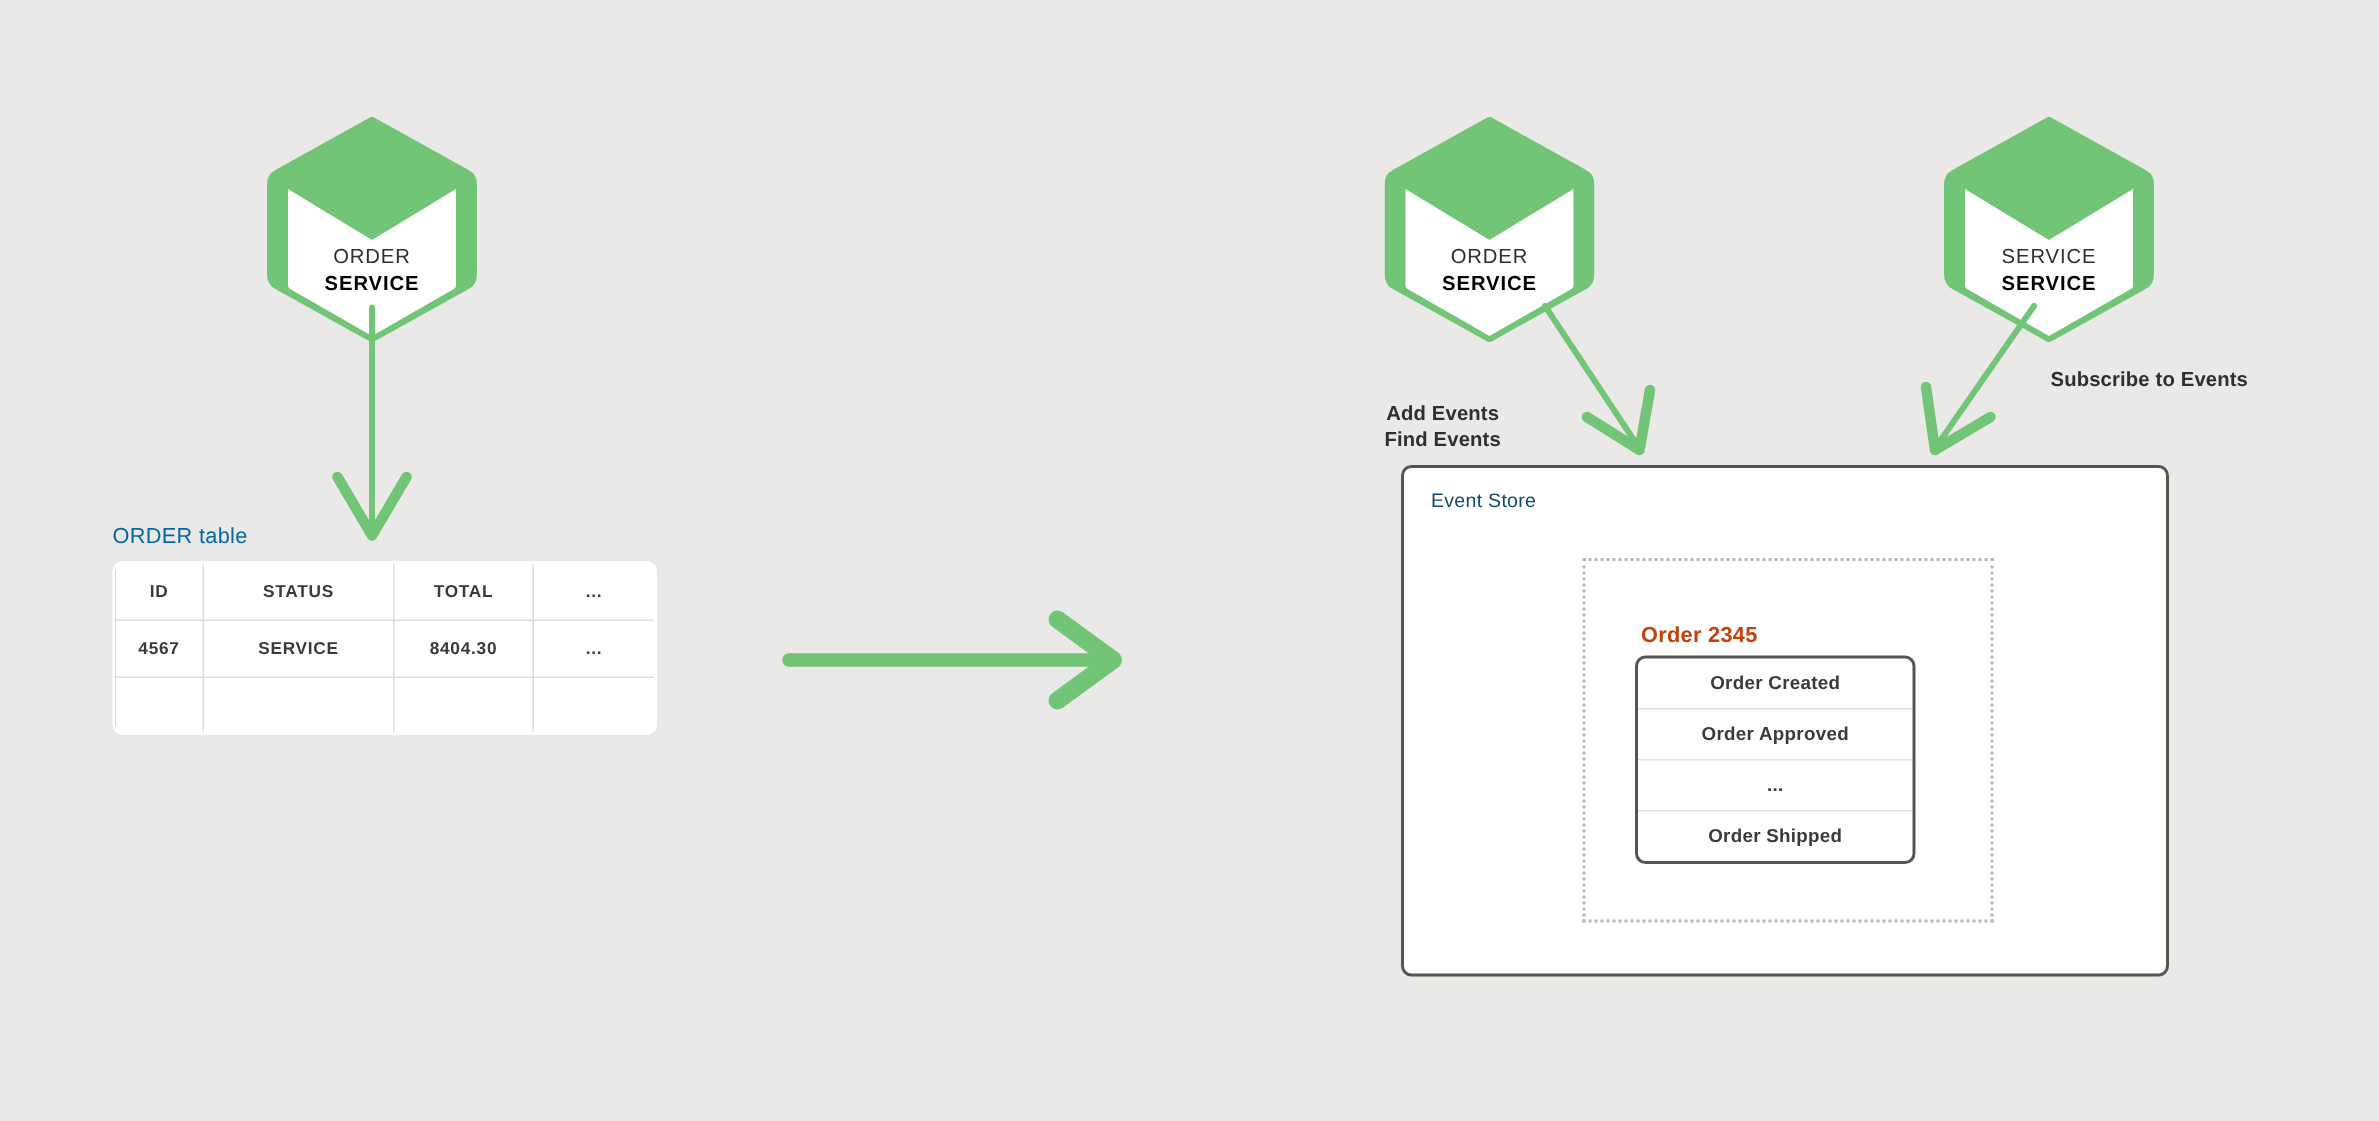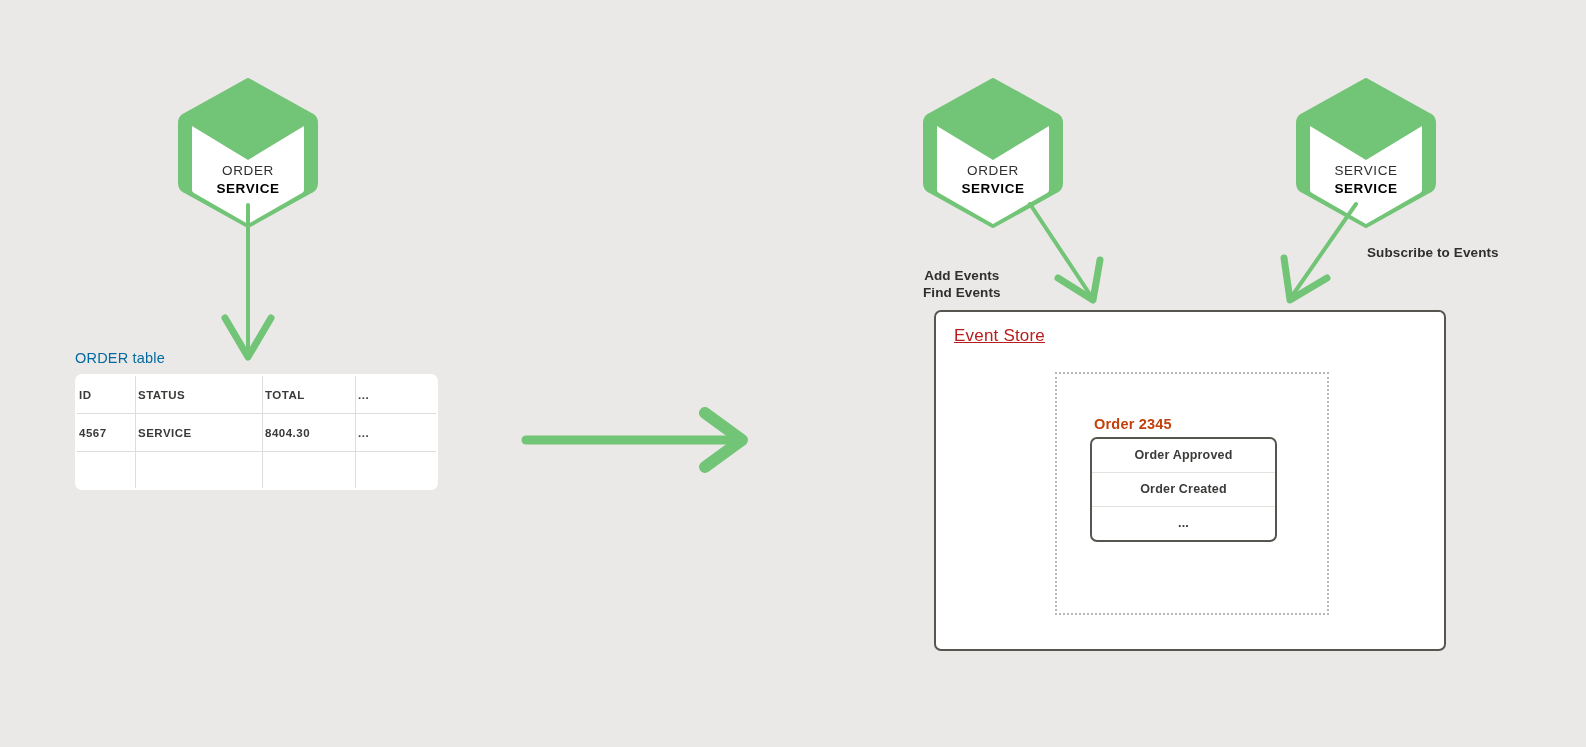--- a/index.html
+++ b/index.html
@@ -77,21 +77,21 @@
     border: 2px solid #56554f;
     border-radius: 7px;
     background: #ffffff;
     border-collapse: collapse;
     overflow: hidden;
     table-layout: fixed;
   }
   #order-table td {
     border-right: 1px solid #dedddb;
     border-bottom: 1px solid #dedddb;
-    text-align: left;
+    text-align: center;
     font-size: 11.5px;
     font-weight: bold;
     color: #3b3a38;
     letter-spacing: 0.5px;
     height: 37px;
     padding: 0 2px;
   }
   #order-table tr:last-child td {
     border-bottom: none;
   }
@@ -113,24 +113,23 @@
     height: 341px;
     background: #ffffff;
     border: 2px solid #56554f;
     border-radius: 7px;
     box-sizing: border-box;
   }
   #event-store-title {
     position: absolute;
     left: 18px;
     top: 14px;
-    font-size: 17px;
-    color: #b91c1c;
-    letter-spacing: 0.2px;
-    text-decoration: underline;
+    font-size: 13px;
+    color: #0c4a6e;
+    letter-spacing: 0.2px;
   }
   #aggregate-box {
     position: absolute;
     left: 119px;
     top: 60px;
     width: 274px;
     height: 243px;
     border: 2px dotted #b9b8b5;
     box-sizing: border-box;
   }
@@ -279,18 +278,19 @@
   <div class="flow-label" id="label-subscribe">Subscribe to Events</div>
 
   <div id="event-store">
     <div id="event-store-title">Event Store</div>
     <div id="aggregate-box">
       <div id="aggregate-title">Order 2345</div>
     </div>
   </div>
 
   <div id="event-list">
+    <div class="event-row">Order Created</div>
     <div class="event-row">Order Approved</div>
-    <div class="event-row">Order Created</div>
     <div class="event-row">...</div>
+    <div class="event-row">Order Shipped</div>
   </div>
 
 </div>
 
 </body></html>

